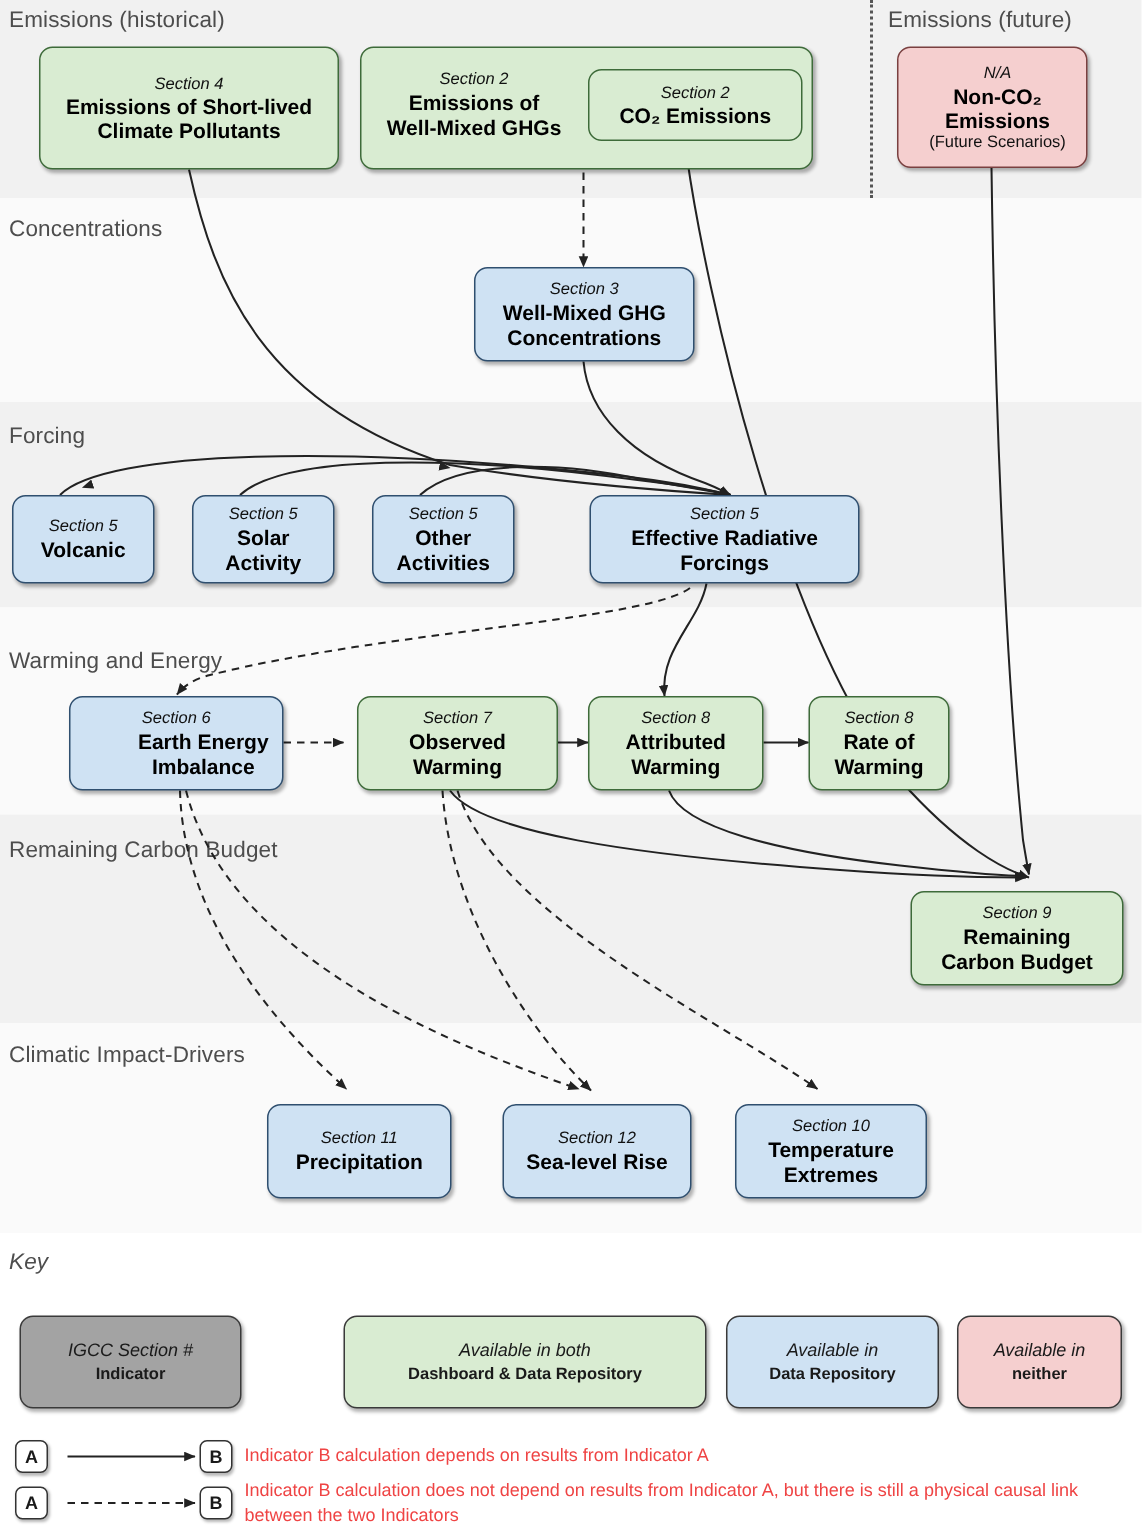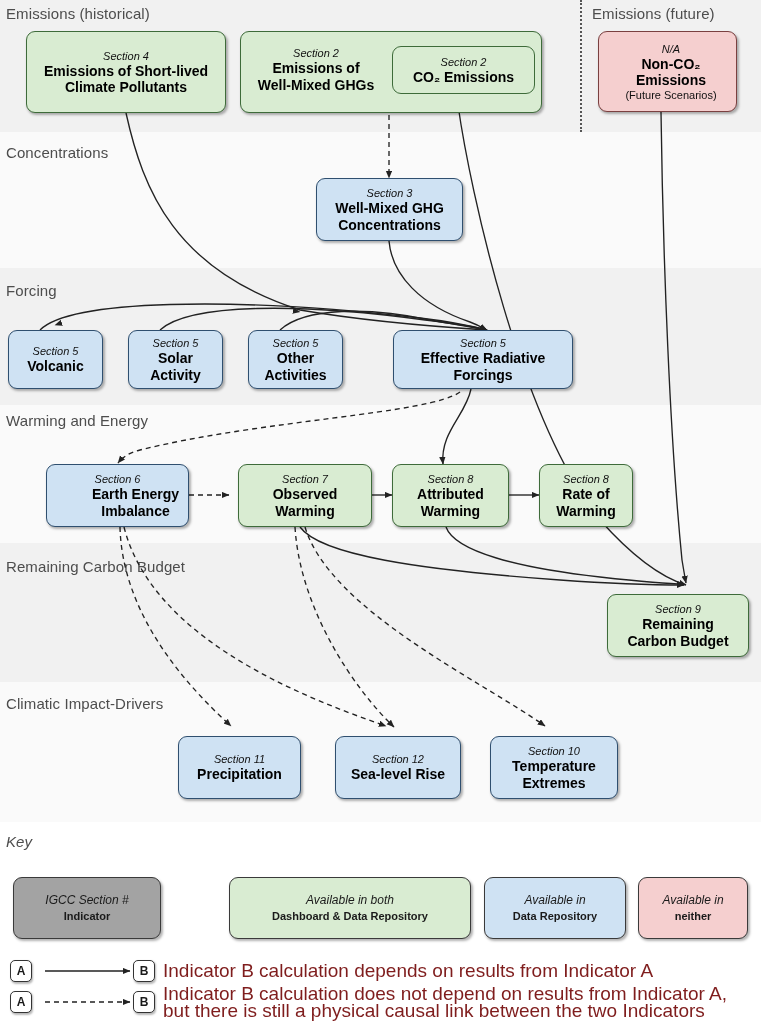--- a/index.html
+++ b/index.html
@@ -102,23 +102,23 @@
     width:22px;height:22px;
     border:1.4px solid #333;
     border-radius:5px;
     background:#fff;
     display:flex;align-items:center;justify-content:center;
     font-weight:bold;font-size:12px;
     box-shadow:1px 1.5px 2px rgba(0,0,0,.28);
   }
   .key-text{
     position:absolute;
-    font-size:19px;
+    font-size:12px;
     line-height:17px;
-    color:#7f1d1d;
+    color:#ef4444;
     font-family:"Liberation Sans", sans-serif;
   }
 </style>
 </head>
 <body>
 
 <div id="stage">
 
   <div class="band gray" style="top:0px;height:132px;"></div>
   <div class="band light" style="top:132px;height:136px;"></div>
@@ -127,21 +127,21 @@
   <div class="band gray" style="top:543px;height:139px;"></div>
   <div class="band light" style="top:682px;height:140px;"></div>
   <div class="band white" style="top:822px;height:202px;"></div>
 
   <div id="divider"></div>
 
   <div class="row-label" style="left:6px;top:5px;">Emissions (historical)</div>
   <div class="row-label" style="left:592px;top:5px;">Emissions (future)</div>
   <div class="row-label" style="left:6px;top:144px;">Concentrations</div>
   <div class="row-label" style="left:6px;top:282px;">Forcing</div>
-  <div class="row-label" style="left:6px;top:412px;text-align:center;">Warming and Energy</div>
+  <div class="row-label" style="left:6px;top:432px;text-align:center;">Warming and Energy</div>
   <div class="row-label" style="left:6px;top:558px;">Remaining Carbon Budget</div>
   <div class="row-label" style="left:6px;top:695px;">Climatic Impact-Drivers</div>
   <div class="row-label italic" style="left:6px;top:833px;">Key</div>
 
   <svg id="arrows" viewBox="0 0 761 1024">
     <defs>
       <marker id="ah" markerWidth="9" markerHeight="9" refX="7.2" refY="3.2" orient="auto" markerUnits="userSpaceOnUse">
         <path d="M0,0 L7.6,3.2 L0,6.4 z" fill="#222"></path>
       </marker>
     </defs>
@@ -211,21 +211,21 @@
     <div class="sec" style="margin-left:-150px;">Section 2</div>
     <div class="ttl" style="margin-left:-150px;white-space:pre-line;">Emissions of
 Well-Mixed GHGs</div>
   </div>
 
   <div class="node green nested" style="left:392px;top:46px;width:143px;height:48px;">
     <div class="sec">Section 2</div>
     <div class="ttl">CO₂ Emissions</div>
   </div>
 
-  <div class="node pink" style="left:598px;top:31px;width:139px;height:81px;padding-left:11px;">
+  <div class="node pink" style="left:598px;top:31px;width:127px;height:81px;padding-left:11px;">
     <div class="sec">N/A</div>
     <div class="ttl" style="white-space:pre-line;">Non-CO₂
 Emissions</div>
     <div class="sub">(Future Scenarios)</div>
   </div>
 
   <div class="node blue" style="left:316px;top:178px;width:147px;height:63px;">
     <div class="sec">Section 3</div>
     <div class="ttl" style="white-space:pre-line;">Well-Mixed GHG
 Concentrations</div>

